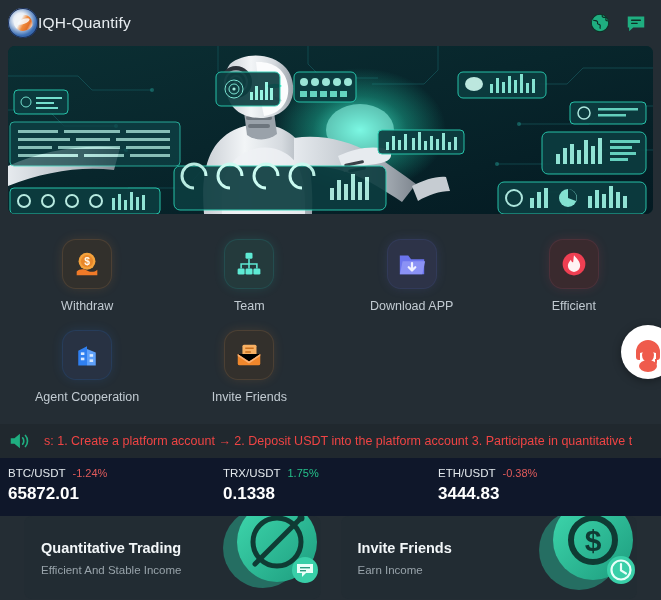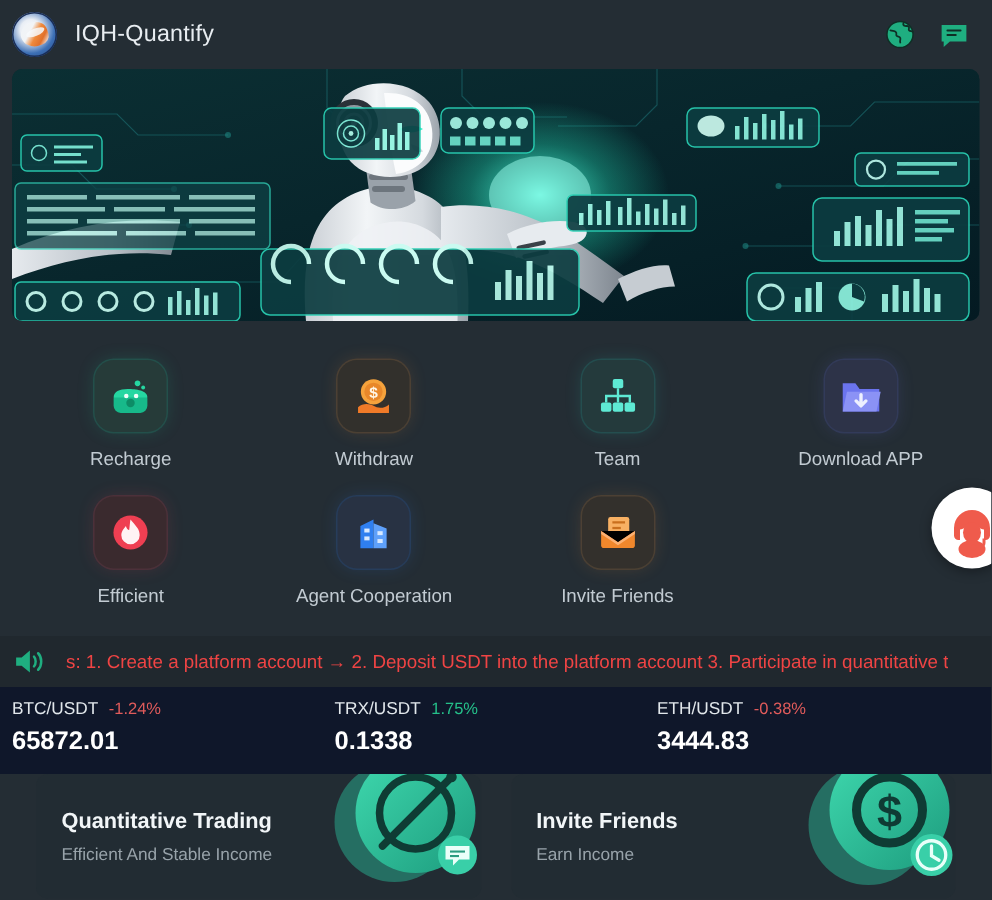--- a/index.html
+++ b/index.html
@@ -29,21 +29,21 @@
     width: 18px; height: 16px; border-radius: 50% 50% 40% 60%;
     background: linear-gradient(135deg, #f0f4f8 0%, #f2f4f6 35%, #ef8a3c 55%, #e1702a 75%, #f5f7f9 95%);
     transform: rotate(-18deg);
   }
   .logo-circle:after {
     content: ""; position: absolute; left: 9px; top: 11px;
     width: 13px; height: 5px; border-radius: 50%;
     background: #f7f9fb; transform: rotate(-22deg); opacity: .85;
   }
   .app-title {
-    margin-left: 12px; color: #e8edf1; font-size: 15.5px; letter-spacing: .2px;
+    margin-left: 0; color: #e8edf1; font-size: 15.5px; letter-spacing: .2px;
   }
   .header-spacer { flex: 1 1 auto; }
   .hdr-icon { width: 22px; height: 22px; margin-left: 14px; display: block; }
 
   
   .banner-wrap { padding: 0 8px; }
   .banner {
     position: relative; width: 645px; height: 168px;
     border-radius: 7px; overflow: hidden;
     background: #06272b;
@@ -397,34 +397,20 @@
                 <rect x="590" y="68" width="28" height="2.5"></rect>
               </g>
           </g>
         </g>
       </svg>
     </div>
   </div>
 
   <div class="menu-grid">
 
-    <div class="menu-item">
-      <div class="menu-tile tile-recharge">
-        <svg width="30" height="30" viewBox="0 0 32 32">
-          <rect x="4" y="13" width="24" height="15" rx="5" fill="#17b98a"></rect>
-          <path d="M4 17c0-4 4-6 10-6s14 1 14 6z" fill="#25d7a1"></path>
-          <circle cx="16" cy="21" r="3" fill="#0d8c66"></circle>
-          <circle cx="13" cy="16" r="1.6" fill="#effdf8"></circle>
-            <circle cx="20" cy="16" r="1.6" fill="#effdf8"></circle>
-          <circle cx="21" cy="7" r="2" fill="#25d7a1"></circle>
-            <circle cx="25" cy="10" r="1.4" fill="#25d7a1"></circle>
-        </svg>
-      </div>
-      <div class="menu-label">Recharge</div>
-    </div>
 
     <div class="menu-item">
       <div class="menu-tile tile-withdraw">
         <svg width="30" height="30" viewBox="0 0 32 32">
           <circle cx="16" cy="13" r="9" fill="#f5a23c"></circle>
           <circle cx="16" cy="13" r="6.5" fill="#e8872a"></circle>
           <text x="16" y="17.5" font-family="'Liberation Sans',sans-serif" font-size="11" font-weight="bold" fill="#fff6e8" text-anchor="middle">$</text>
           <path d="M5 24c3-3 8-3 11-1 3 2 8 2 11-1v6H5z" fill="#f07a28"></path>
         </svg>
       </div>

